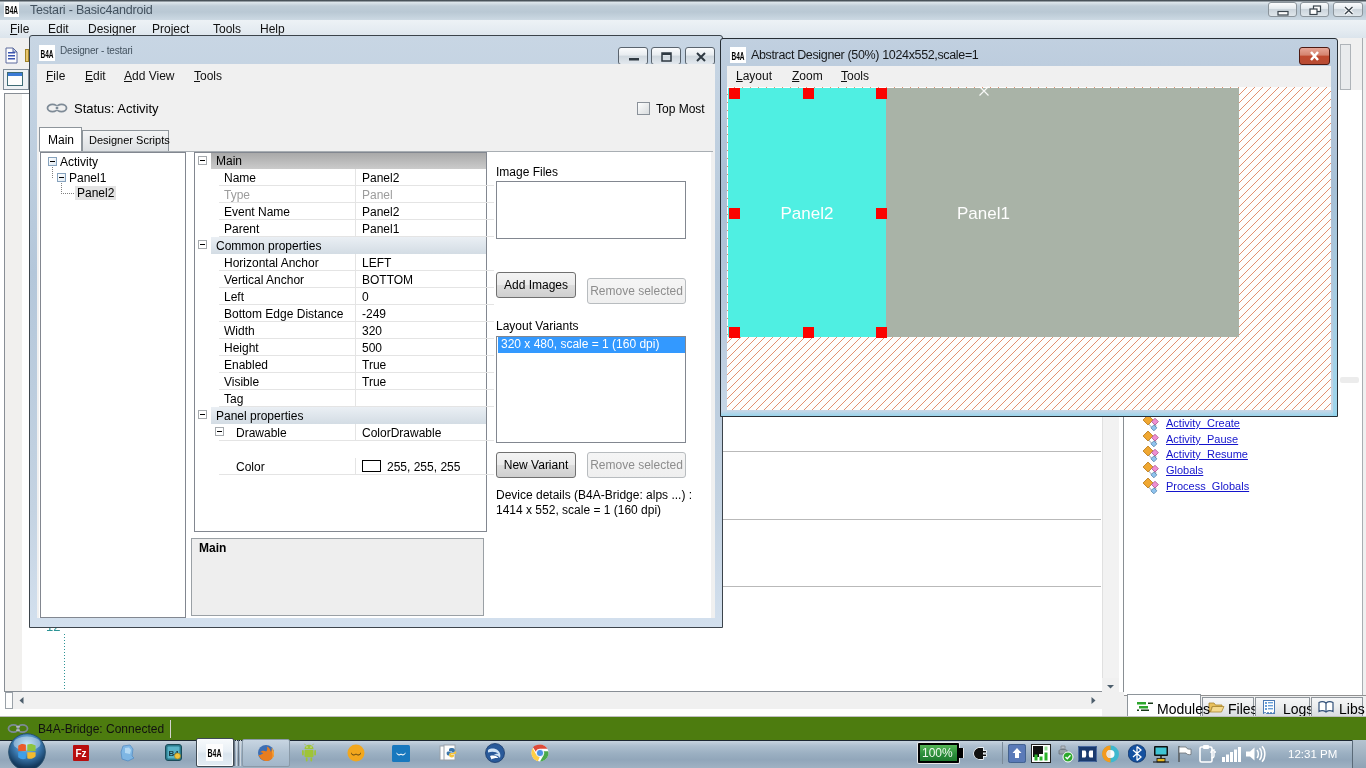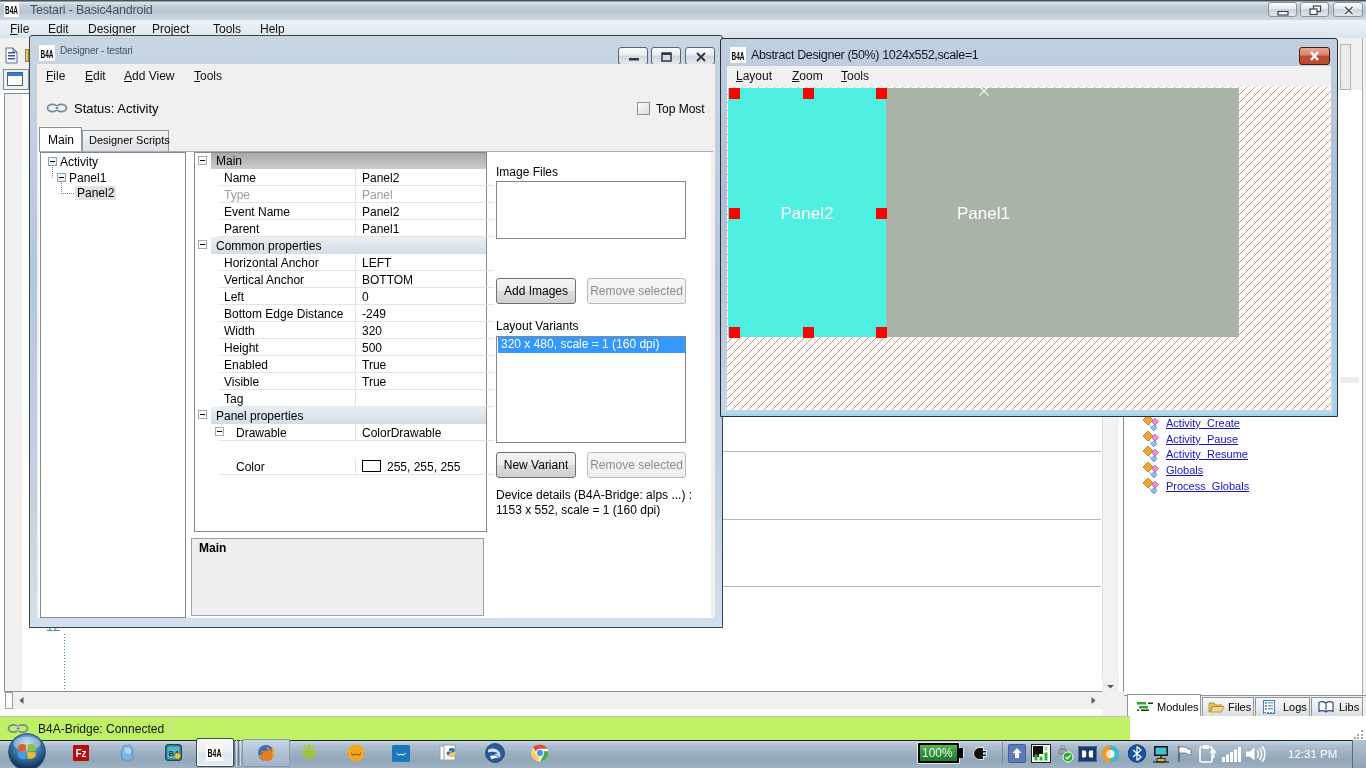--- a/index.html
+++ b/index.html
@@ -34,27 +34,27 @@
 #vscroll { left:1102px; top:94px; width:17px; height:601px; background:#f2f2f2; border-left:1px solid #e0e0e0; }
 #divider { left:1123px; top:90px; width:1px; height:605px; background:#898f94; }
 
 
 #rightpanel { left:1124px; top:90px; width:238px; height:626px; background:#fff; }
 #rightedge { left:1362px; top:38px; width:4px; height:678px; background:#f0f0f0; border-left:1px solid #a9adb1; }
 .link { position:absolute; left:42px; font-size:11px; color:#1414cc; text-decoration:underline; }
 .linkicon { position:absolute; left:19px; }
 #tabstrip { left:1124px; top:695px; width:242px; height:21px; background:#f0f0f0; border-top:1px solid #919191; }
 .tab { position:absolute; top:1px; height:19px; border:1px solid #8e959b; border-bottom:none;
-  background:linear-gradient(180deg,#f6f7f8 0%,#eceeef 45%,#dadde0 100%); font-size:11px;text-decoration:underline; }
+  background:linear-gradient(180deg,#f6f7f8 0%,#eceeef 45%,#dadde0 100%); font-size:14px;text-decoration:underline; }
 .tab.sel { top:-2px; height:22px; background:#fff; z-index:2; }
 .tab span { position:absolute; top:3px; }
 .tab.sel span { top:6px; }
 
 
-#statusbar { left:0; top:716px; width:1130px; height:24px; background:#bef264; border-top:1px solid #bfbfbf; }
+#statusbar { left:0; top:716px; width:1366px; height:24px; background:#4d7c0f; border-top:1px solid #bfbfbf; }
 #statustext { left:38px; top:5px; font-size:12px; color:#111; }
 #statussep { left:170px; top:3px; width:1px; height:18px; background:#d4d2ce; }
 
 
 #taskbar { left:0; top:740px; width:1366px; height:28px;
   background:linear-gradient(180deg,#c8d4df 0%,#aebfcf 18%,#9cb0c2 45%,#91a6ba 70%,#9fb2c3 100%); border-top:1px solid #1d2732; }
 .tbicon { position:absolute; top:5px; }
 #clock { left:1288px; top:748px; font-size:11.5px; color:#fff; }
 #showdesk { left:1352px; top:740px; width:14px; height:28px; background:linear-gradient(180deg,#b5c3d0,#8fa3b5); border-left:1px solid #5a6a78; }
 
@@ -576,30 +576,30 @@
         <span class="gv" style="left:184px">255, 255, 255</span>
         </div>
     </div>
 
     <div id="groupbox">
         <div class="abs" style="left:7px;top:2px;font-size:12px;font-weight:bold">Main</div>
       </div>
 
     <div class="abs t12" style="left:459px;top:101px">Image Files</div>
     <div class="gb" style="left:459px;top:117px;width:190px;height:58px"></div>
-    <div class="btn" style="left:459px;top:214px">Add Images</div>
+    <div class="btn" style="left:459px;top:208px">Add Images</div>
     <div class="btn dis" style="left:550px;top:214px;width:99px">Remove selected</div>
     <div class="abs t12" style="left:459px;top:255px">Layout Variants</div>
     <div class="gb" style="left:459px;top:272px;width:190px;height:107px">
       <div class="abs" style="left:1px;top:0px;width:187px;height:16px;background:#3399ff;color:#fff;font-size:12px;padding-left:3px">320 x 480, scale = 1 (160 dpi)</div>
     </div>
     <div class="btn" style="left:459px;top:388px">New Variant</div>
     <div class="btn dis" style="left:550px;top:388px;width:99px">Remove selected</div>
     <div class="abs t12" style="left:459px;top:424px">Device details (B4A-Bridge: alps ...) :</div>
-    <div class="abs t12" style="left:459px;top:439px">1153 x 552, scale = 1 (160 dpi)</div>
+    <div class="abs t12" style="left:459px;top:439px">1414 x 552, scale = 1 (160 dpi)</div>
   </div>
 </div>
 
 <div class="abs" id="awin">
   <svg class="abs" style="left:9px;top:8px" width="16" height="16">
       <rect width="16" height="16" fill="#fff"></rect>
       <text x="8" y="12.5" font-size="10" font-weight="bold" text-anchor="middle" textLength="13" lengthAdjust="spacingAndGlyphs" fill="#000" font-family="Liberation Sans">B4A</text>
     </svg>
   <div id="atitle">Abstract Designer (50%) 1024x552,scale=1</div>
   <div class="abs" style="left:578px;top:8px;width:31px;height:18px;border:1px solid #4e1a12;border-radius:3px;background:linear-gradient(180deg,#e8a697 0%,#d4836f 45%,#c04a30 50%,#b84c33 100%)">

